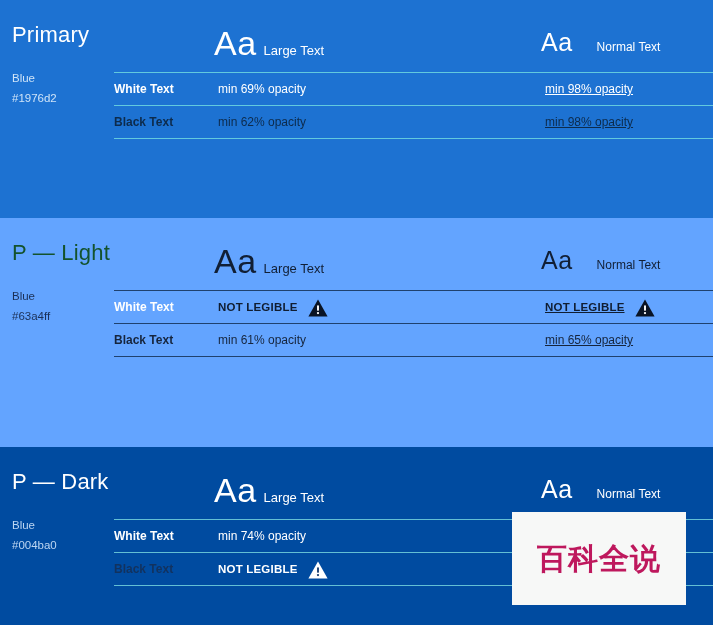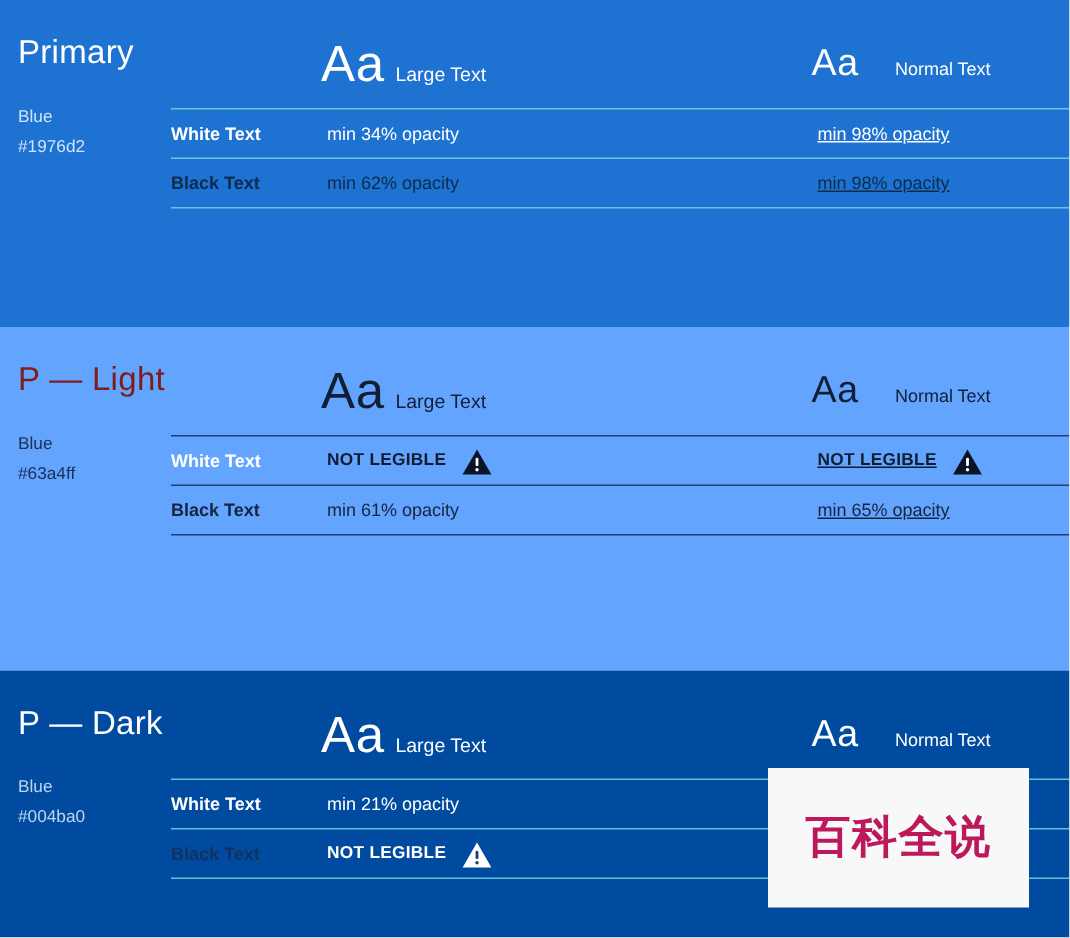--- a/index.html
+++ b/index.html
@@ -157,21 +157,21 @@
   #panel-primary .row-white .cell-normal { color: #ffffff; }
   #panel-primary .row-black .cell-label,
   #panel-primary .row-black .cell-large,
   #panel-primary .row-black .cell-normal { color: #0d2b4c; }
 
   
   #panel-light {
     background: #63a4ff;
     height: 229px;
   }
-  #panel-light .swatch-name { color: #7f1d1d; }
+  #panel-light .swatch-name { color: #14532d; }
   #panel-light .swatch-meta { color: #1b3057; }
   #panel-light .sample .aa,
   #panel-light .sample .aa-label { color: #111f35; }
   #panel-light .rule { background: #17365e; opacity: .9; }
   #panel-light .row-white .cell-label { color: #ffffff; }
   #panel-light .row-white .cell-large,
   #panel-light .row-white .cell-normal { color: #101d31; }
   #panel-light .row-black .cell-label,
   #panel-light .row-black .cell-large,
   #panel-light .row-black .cell-normal { color: #16253d; }
@@ -248,21 +248,21 @@
         <span class="aa">Aa</span>
         <span class="aa-label">Normal Text</span>
       </div>
     </div>
 
     <div class="table">
       <div class="rule"></div>
 
       <div class="row row-white">
         <span class="cell-label">White Text</span>
-        <span class="cell-large">min 34% opacity</span>
+        <span class="cell-large">min 69% opacity</span>
         <span class="cell-normal">min 98% opacity</span>
       </div>
 
       <div class="rule"></div>
 
       <div class="row row-black">
         <span class="cell-label">Black Text</span>
         <span class="cell-large">min 62% opacity</span>
         <span class="cell-normal">min 98% opacity</span>
       </div>
@@ -346,21 +346,21 @@
         <span class="aa">Aa</span>
         <span class="aa-label">Normal Text</span>
       </div>
     </div>
 
     <div class="table">
       <div class="rule"></div>
 
       <div class="row row-white">
         <span class="cell-label">White Text</span>
-        <span class="cell-large">min 21% opacity</span>
+        <span class="cell-large">min 74% opacity</span>
         <span class="cell-normal"></span>
       </div>
 
       <div class="rule"></div>
 
       <div class="row row-black">
         <span class="cell-label">Black Text</span>
         <span class="cell-large illegible-cell">
           <span class="illegible">NOT LEGIBLE</span>
           <span class="warn">

